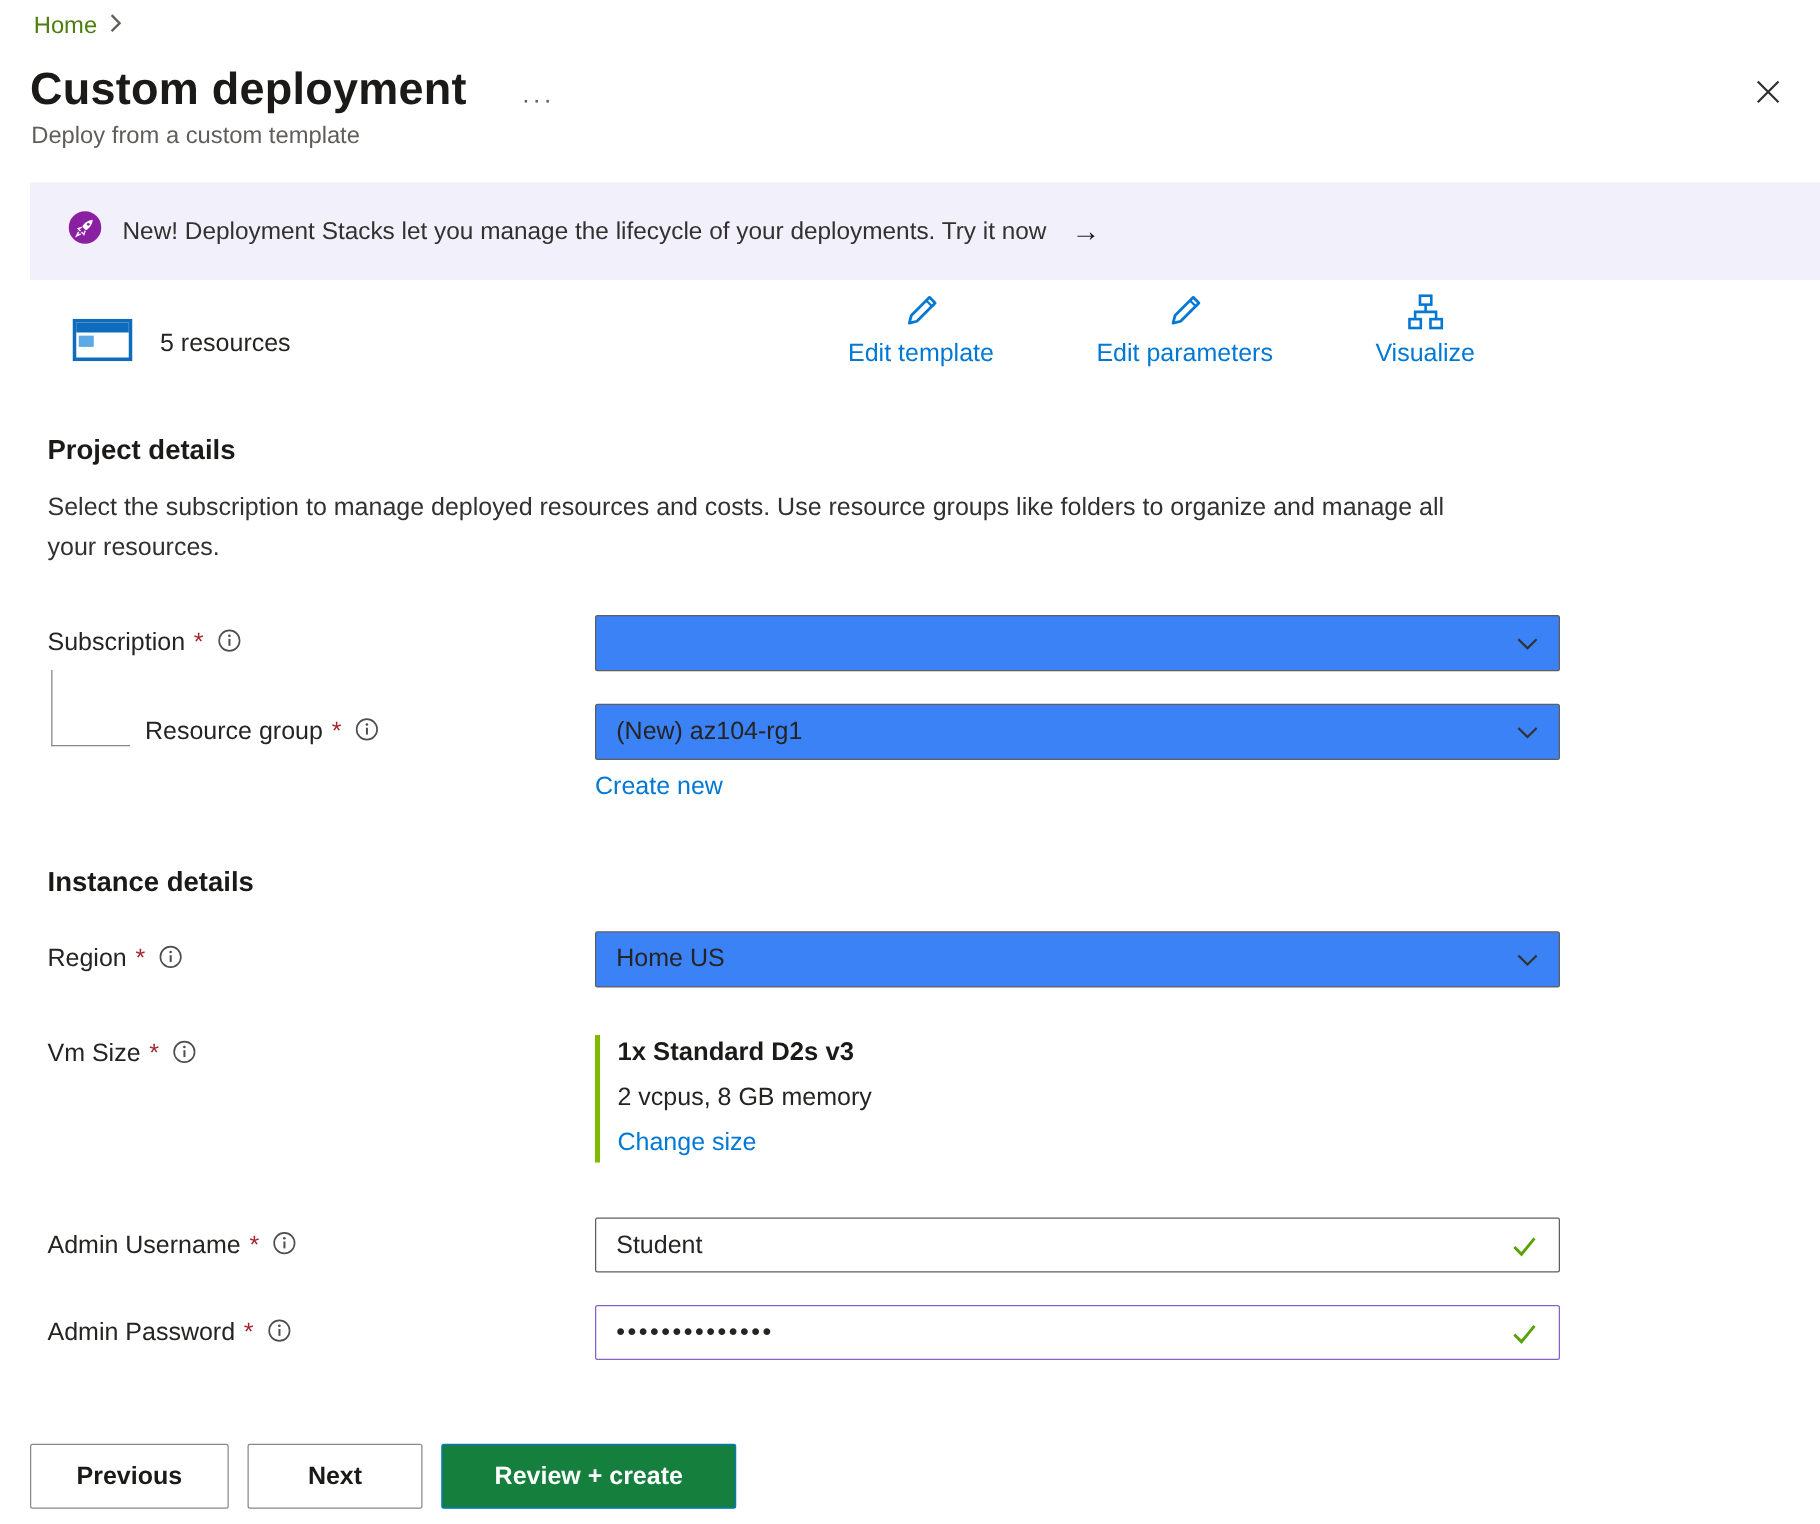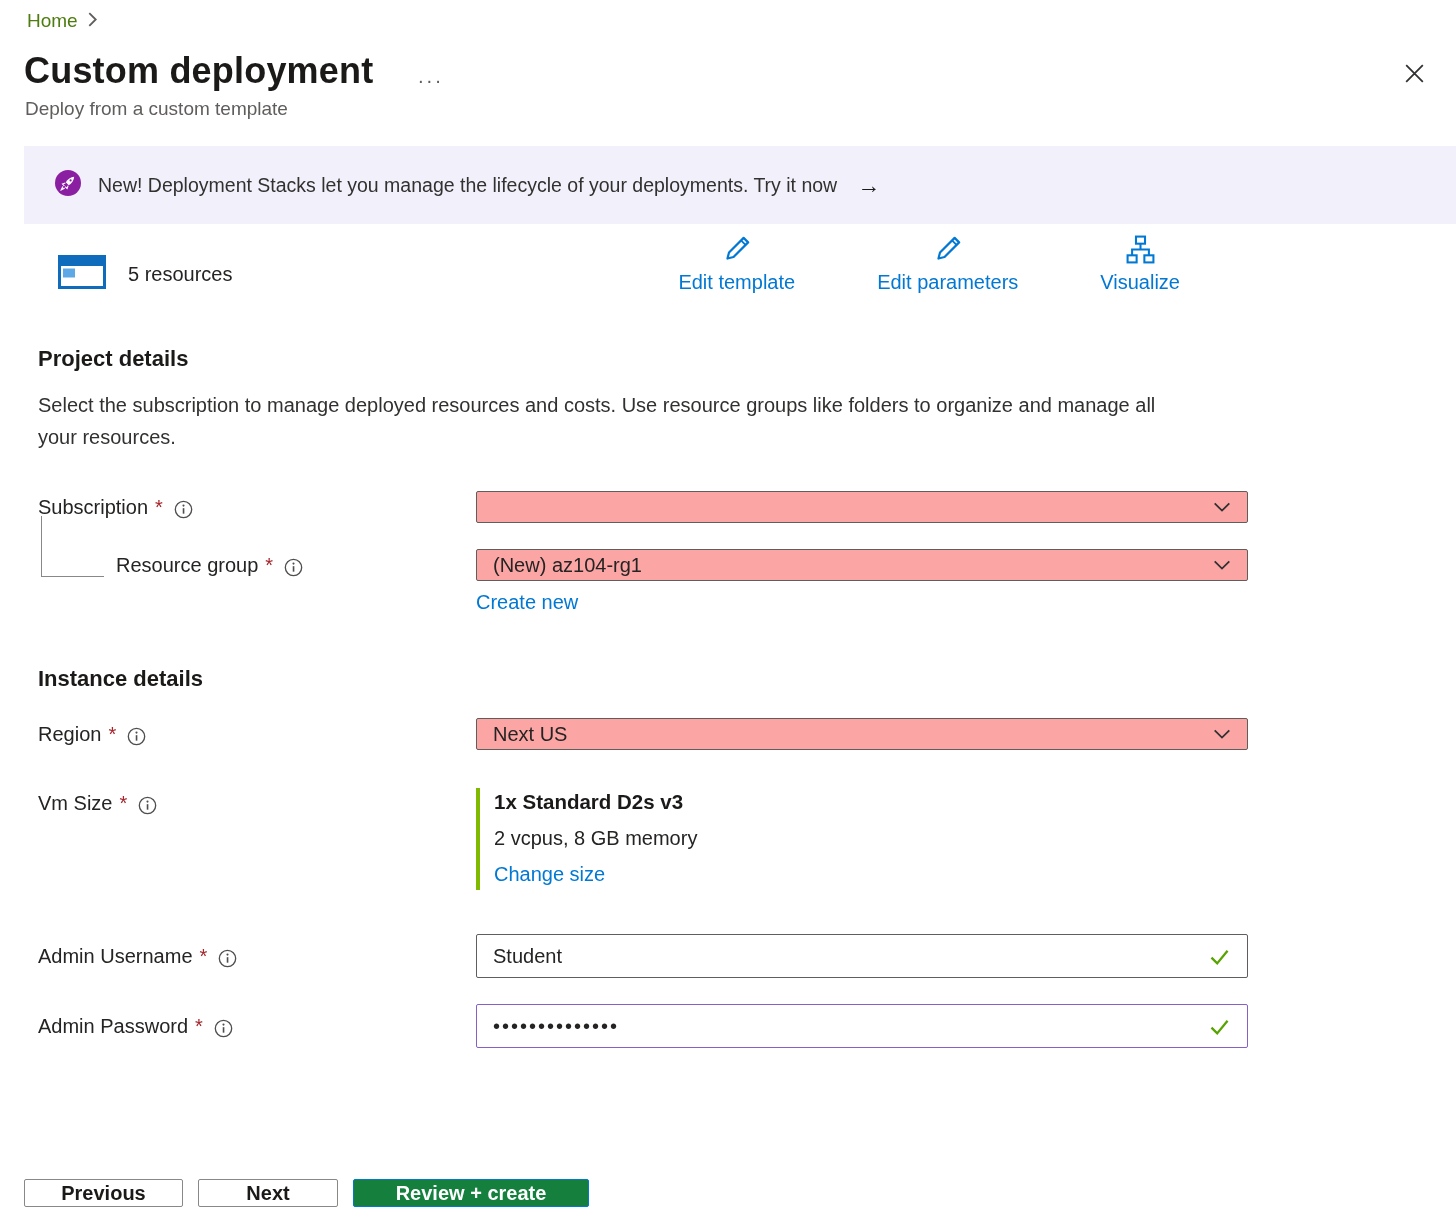--- a/index.html
+++ b/index.html
@@ -36,27 +36,27 @@
   .action { display:flex; flex-direction:column; align-items:center; gap:1px;
             color:#0078d4; font-size:20px; cursor:pointer; background:none; border:none; font-family:inherit; }
 
   
   .section-heading { margin:52px 24px 0 38px; font-size:22px; font-weight:700; color:#1b1a19; }
   .description { margin:18px 24px 0 38px; font-size:20px; color:#323130; width:1145px; line-height:1.58; }
 
   .form { margin-left:38px; margin-right:208px; position:relative; }
   .form-row { display:flex; align-items:center; margin-top:26px; }
   .form-row.top-align { align-items:flex-start; }
-  .label-col { width:438px; display:flex; align-items:flex-end; gap:11px; font-size:20px; color:#252423; flex-shrink:0; }
+  .label-col { width:438px; display:flex; align-items:flex-start; gap:11px; font-size:20px; color:#252423; flex-shrink:0; }
   .label-col .req { color:#a4262c; margin-left:-4px; font-size:20px; }
   .field-col { flex:1; min-width:0; }
 
   .info-icon { display:inline-flex; cursor:pointer; }
 
-  .dropdown { height:32px; border:1px solid #605e5c; border-radius:2px; background:#fca5a5;
+  .dropdown { height:45px; border:1px solid #605e5c; border-radius:2px; background:#3b82f6;
               display:flex; align-items:center; padding:0 16px; font-size:20px; cursor:pointer; color:#252423; }
   .dropdown .chev { margin-left:auto; display:inline-flex; }
 
   .textbox { height:44px; border:1px solid #605e5c; border-radius:2px; background:#fff;
              display:flex; align-items:center; padding:0 16px; }
   .textbox input { border:none; outline:none; flex:1; font-size:20px; font-family:inherit;
                    color:#252423; background:transparent; height:100%; min-width:0; }
   .textbox.valid-purple { border-color:#8661c5; }
   .textbox .check { margin-left:10px; display:inline-flex; }
   .password-input { letter-spacing:2px; font-size:18px; }
@@ -73,21 +73,21 @@
   .vmsize { border-left:4px solid #7fba00; padding:2px 0 4px 14px; }
   .vmsize .name { font-weight:700; font-size:20.5px; color:#1b1a19; }
   .vmsize .specs { margin-top:13px; font-size:20px; color:#252423; }
   .vmsize .change { margin-top:13px; display:inline-block; }
 
   .mt-lg { margin-top:44px; }
   .mt-xl { margin-top:38px; }
 
   
   .footer { position:absolute; left:24px; bottom:12px; display:flex; gap:15px; }
-  .btn { height:28px; font-size:20px; font-weight:600; border-radius:2px; padding:0 28px;
+  .btn { height:52px; font-size:20px; font-weight:600; border-radius:2px; padding:0 28px;
          cursor:pointer; font-family:inherit; }
   .btn.secondary { background:#fff; border:1px solid #8a8886; color:#1b1a19; min-width:159px; }
   .btn.secondary.next { min-width:140px; }
   .btn.primary { background:#15803d; border:1px solid #0078d4; color:#fff; min-width:236px; font-weight:700; }
 </style>
 </head>
 <body>
 
 <div class="page">
 
@@ -238,21 +238,21 @@
         <span class="info-icon">
           <svg width="19" height="19" viewBox="0 0 20 20">
               <circle cx="10" cy="10" r="8.6" fill="none" stroke="#4f4e4d" stroke-width="1.4"></circle>
               <rect x="9.2" y="8.6" width="1.7" height="5.8" fill="#4f4e4d"></rect>
               <circle cx="10" cy="5.9" r="1.1" fill="#4f4e4d"></circle>
             </svg>
         </span>
       </div>
       <div class="field-col">
         <div class="dropdown">
-          <span>Next US</span>
+          <span>Home US</span>
           <span class="chev">
             <svg width="18" height="18" viewBox="0 0 16 16">
                 <path d="M1.5 4.8L8 11.2l6.5-6.4" fill="none" stroke="#323130" stroke-width="1.6"></path>
               </svg>
           </span>
         </div>
       </div>
     </div>
 
     <div class="form-row top-align mt-xl">

